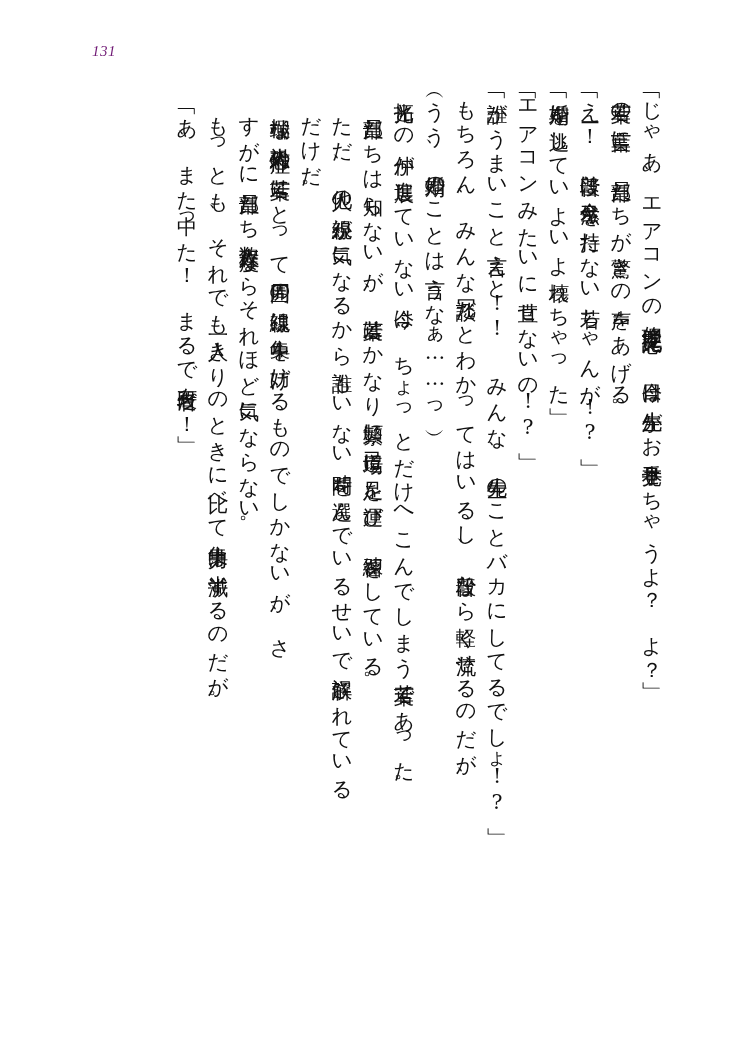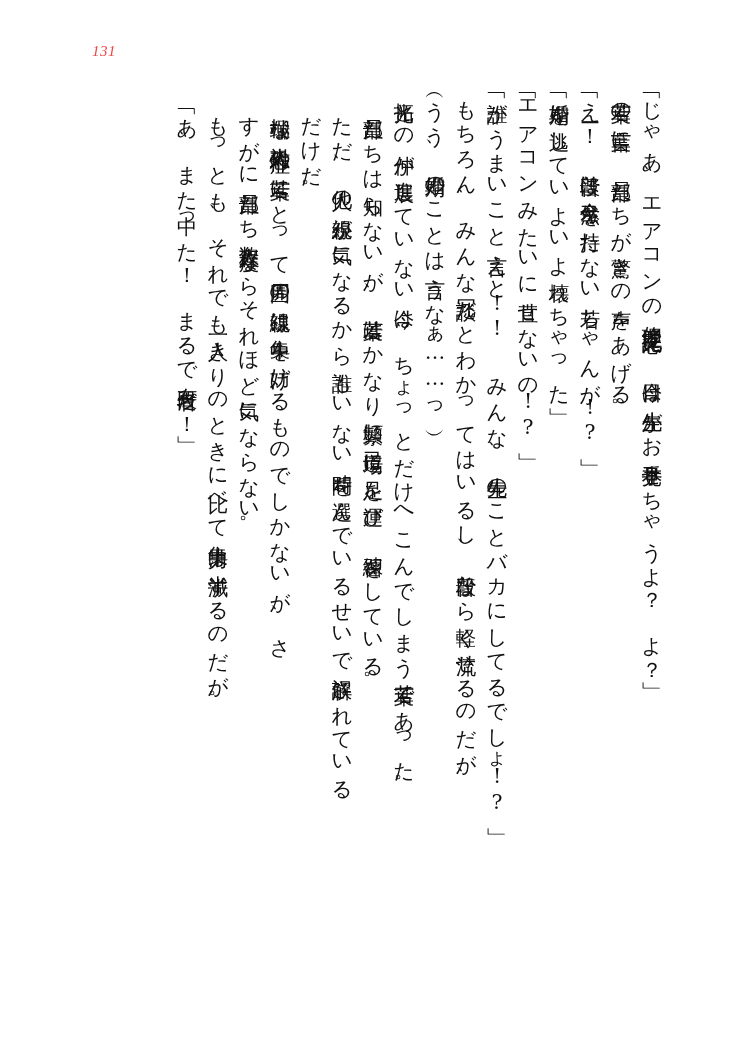--- a/index.html
+++ b/index.html
@@ -17,21 +17,21 @@
     background: #ffffff;
     overflow: hidden;
   }
   
   #page-number {
     position: absolute;
     left: 92px;
     top: 43px;
     font-size: 15px;
     font-style: italic;
-    color: #ef4444;
+    color: #701a75;
     letter-spacing: 0.5px;
   }
   
   #body-text {
     position: absolute;
     left: 62px;
     top: 86px;
     width: 600px;
     height: 880px;
     display: flex;

